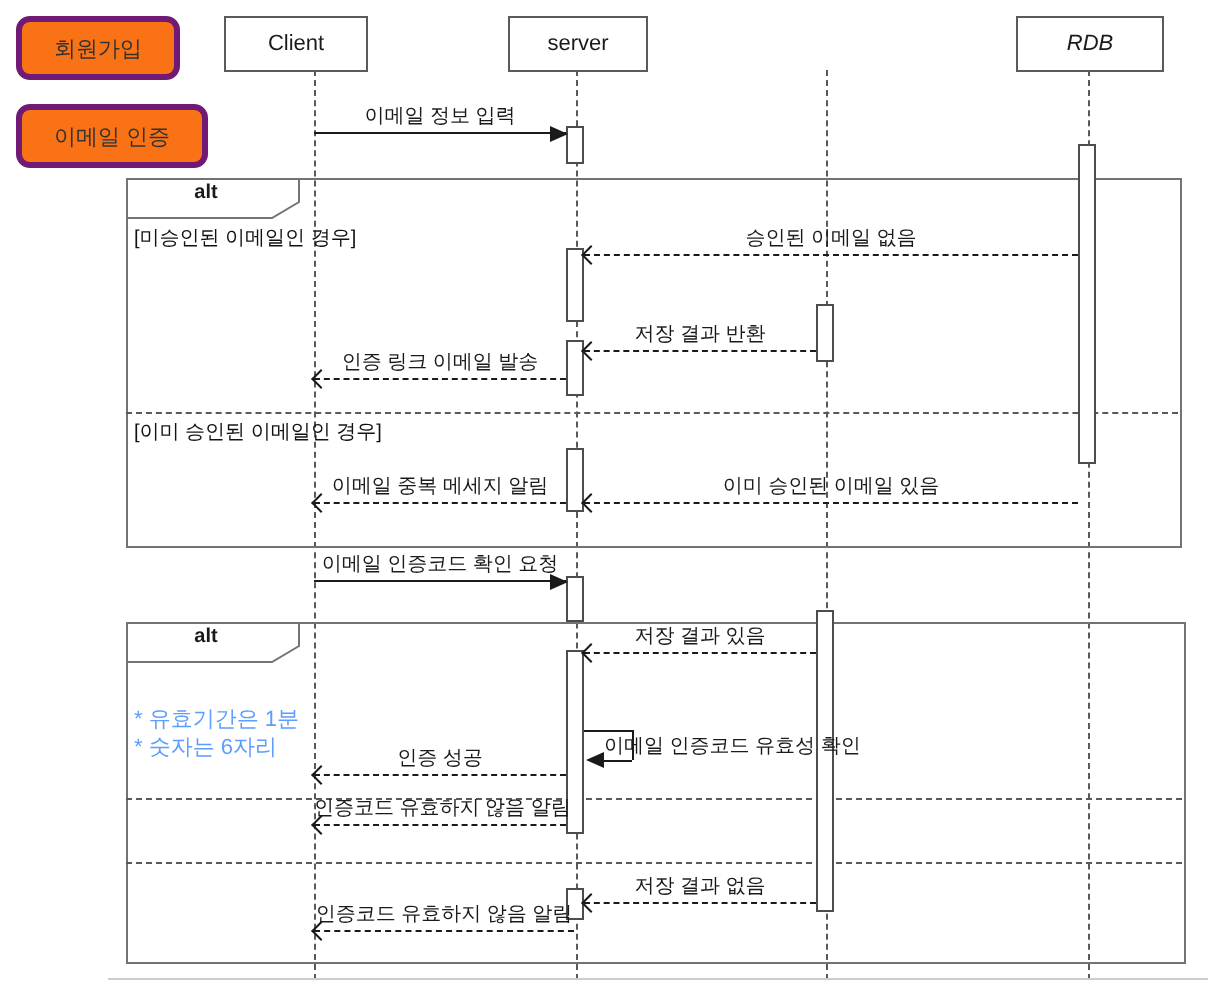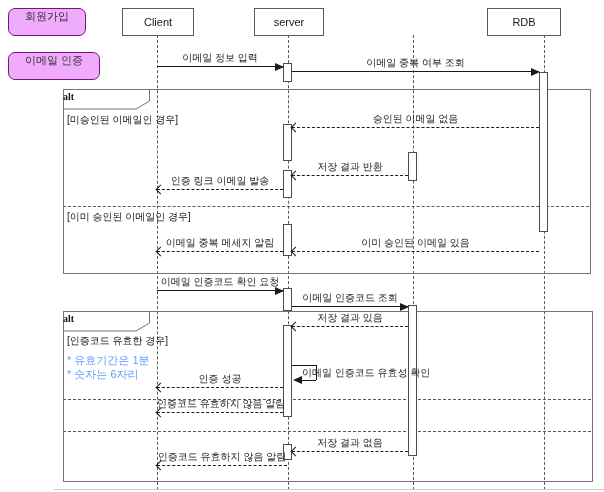--- a/index.html
+++ b/index.html
@@ -1,31 +1,31 @@
 <!DOCTYPE html>
 <html><head>
 <meta charset="utf-8">
 <style>
   html,body{margin:0;padding:0;background:#ffffff;}
   #canvas{
     position:relative;width:604px;height:492px;background:#ffffff;overflow:hidden;
     font-family:"Liberation Sans","DejaVu Sans",sans-serif;color:#1a1a1a;
   }
   .badge{
-    position:absolute;background:#f0abfc;border:1px solid #701a75;border-radius:7px;
-    display:flex;align-items:flex-start;justify-content:center;font-size:11px;color:#333;
+    position:absolute;background:#f97316;border:3px solid #701a75;border-radius:7px;
+    display:flex;align-items:center;justify-content:center;font-size:11px;color:#333;
   }
   .actor{
     position:absolute;top:8px;height:26px;background:#fff;border:1px solid #5a5a5a;
     display:flex;align-items:center;justify-content:center;font-size:11px;
   }
   .lifeline{position:absolute;top:35px;height:455px;width:0;border-left:1px dashed #595959;}
   .frame{position:absolute;border:1px solid #737373;}
   .frame-tab{position:absolute;width:88px;height:21px;}
-  .frame-tab .lbl{position:absolute;left:0;top:2px;width:80px;text-align:left;font-size:10px;font-weight:bold;font-family:Liberation Serif, serif;}
+  .frame-tab .lbl{position:absolute;left:0;top:2px;width:80px;text-align:center;font-size:10px;font-weight:bold;}
   .guard{position:absolute;font-size:10px;line-height:12px;color:#111;}
   .bluenote{position:absolute;font-size:11px;line-height:12px;color:#5C9DFF;}
   .divider{position:absolute;height:0;border-top:1px dashed #595959;}
   .activation{position:absolute;width:7px;background:#fff;border:1px solid #4d4d4d;}
   .msg{position:absolute;height:14px;}
   .msg .lbl{position:absolute;left:0;right:0;bottom:2px;text-align:center;font-size:10px;white-space:nowrap;}
   .line-solid{position:absolute;left:0;right:0;bottom:0;border-top:1px solid #1a1a1a;}
   .line-dashed{position:absolute;left:0;right:0;bottom:0;border-top:1px dashed #1a1a1a;}
   .ah-right{position:absolute;right:-1px;bottom:-4px;width:0;height:0;
     border-left:9px solid #1a1a1a;border-top:4px solid transparent;border-bottom:4px solid transparent;}
@@ -49,27 +49,27 @@
   </div>
   <div class="badge" style="left:8px;top:52px;width:90px;height:26px;">
     <span>이메일 인증</span>
   </div>
 
   <div class="lifeline" style="left:157px;"></div>
   <div class="lifeline" style="left:288px;"></div>
   <div class="lifeline" style="left:413px;"></div>
   <div class="lifeline" style="left:544px;"></div>
 
-  <div class="actor" style="left:122px;width:70px;">
+  <div class="actor" style="left:112px;width:70px;">
     <span>Client</span>
   </div>
   <div class="actor" style="left:254px;width:68px;">
     <span>server</span>
   </div>
-  <div class="actor" style="left:487px;width:72px;">
+  <div class="actor" style="left:508px;width:72px;font-style:italic;">
     <span>RDB</span>
   </div>
 
   <div class="frame" style="left:63px;top:89px;width:526px;height:183px;"></div>
   <div class="frame-tab" style="left:63px;top:89px;">
     <svg width="88" height="21">
       <path d="M0.5,0.5 H86.5 V12 L73,20 H0.5 Z" fill="#ffffff" stroke="#737373" stroke-width="1"></path>
     </svg>
     <span class="lbl">alt</span>
   </div>
@@ -77,21 +77,20 @@
   <div class="divider" style="left:63px;top:206px;width:526px;"></div>
   <div class="guard" style="left:67px;top:211px;width:128px;">[이미 승인된 이메일인 경우]</div>
 
   <div class="frame" style="left:63px;top:311px;width:528px;height:169px;"></div>
   <div class="frame-tab" style="left:63px;top:311px;">
     <svg width="88" height="21">
       <path d="M0.5,0.5 H86.5 V12 L73,20 H0.5 Z" fill="#ffffff" stroke="#737373" stroke-width="1"></path>
     </svg>
     <span class="lbl">alt</span>
   </div>
-  <div class="guard" style="left:67px;top:335px;width:150px;">[인증코드 유효한 경우]</div>
   <div class="bluenote" style="left:67px;top:354px;">* 유효기간은 1분</div>
   <div class="bluenote" style="left:67px;top:368px;">* 숫자는 6자리</div>
   <div class="divider" style="left:63px;top:399px;width:528px;"></div>
   <div class="divider" style="left:63px;top:431px;width:528px;"></div>
 
   <div class="activation" style="left:283px;top:63px;height:17px;"></div>
   <div class="activation" style="left:539px;top:72px;height:158px;"></div>
   <div class="activation" style="left:283px;top:124px;height:35px;"></div>
   <div class="activation" style="left:408px;top:152px;height:27px;"></div>
   <div class="activation" style="left:283px;top:170px;height:26px;"></div>
@@ -100,25 +99,20 @@
   <div class="activation" style="left:408px;top:305px;height:149px;"></div>
   <div class="activation" style="left:283px;top:325px;height:90px;"></div>
   <div class="activation" style="left:283px;top:444px;height:14px;"></div>
 
   <div class="msg" style="left:157px;top:53px;width:126px;">
     <span class="lbl">이메일 정보 입력</span>
     <div class="line-solid"></div>
     <div class="ah-right"></div>
   </div>
 
-  <div class="msg" style="left:292px;top:58px;width:247px;">
-    <span class="lbl">이메일 중복 여부 조회</span>
-    <div class="line-solid"></div>
-    <div class="ah-right"></div>
-  </div>
 
   <div class="msg" style="left:292px;top:114px;width:247px;">
     <span class="lbl">승인된 이메일 없음</span>
     <div class="line-dashed"></div>
     <div class="ah-left-open"></div>
   </div>
 
 
   <div class="msg" style="left:292px;top:162px;width:116px;">
     <span class="lbl">저장 결과 반환</span>
@@ -143,25 +137,20 @@
     <div class="line-dashed"></div>
     <div class="ah-left-open"></div>
   </div>
 
   <div class="msg" style="left:157px;top:277px;width:126px;">
     <span class="lbl">이메일 인증코드 확인 요청</span>
     <div class="line-solid"></div>
     <div class="ah-right"></div>
   </div>
 
-  <div class="msg" style="left:292px;top:293px;width:116px;">
-    <span class="lbl">이메일 인증코드 조회</span>
-    <div class="line-solid"></div>
-    <div class="ah-right"></div>
-  </div>
 
   <div class="msg" style="left:292px;top:313px;width:116px;">
     <span class="lbl">저장 결과 있음</span>
     <div class="line-dashed"></div>
     <div class="ah-left-open"></div>
   </div>
 
   <div>
     <div class="self-seg self-h" style="left:292px;top:365px;width:24px;"></div>
     <div class="self-seg self-v" style="left:316px;top:365px;height:15px;"></div>

